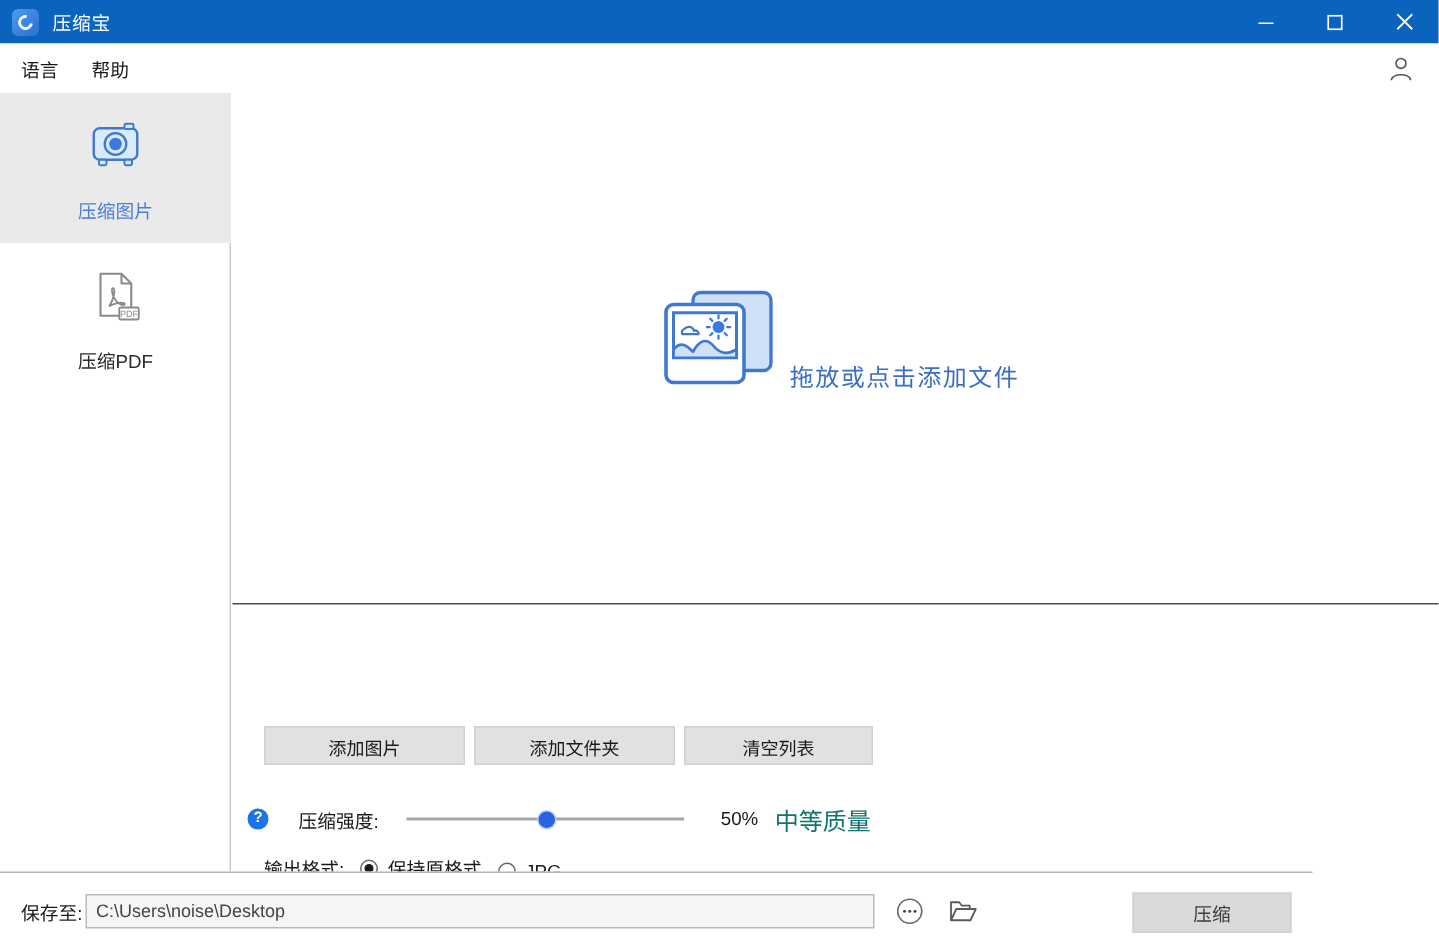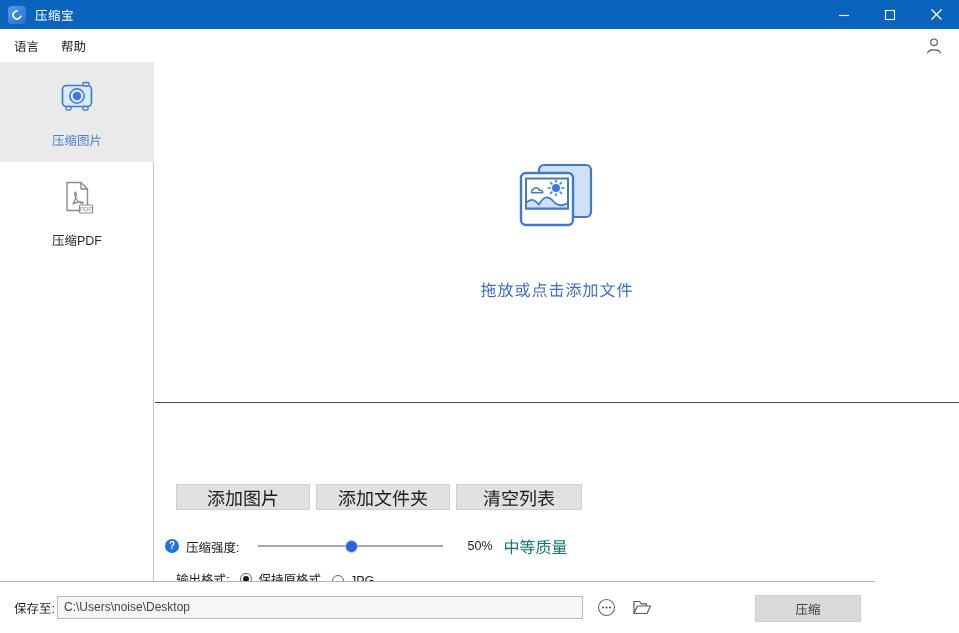--- a/index.html
+++ b/index.html
@@ -140,21 +140,21 @@
     width: 804px;
     height: 519px;
     background: #ffffff;
   }
   .dropzone {
     position: absolute;
     left: 0; top: 0;
     width: 804px;
     height: 341px;
     display: flex;
-    flex-direction: column;
+    flex-direction: row;
     align-items: center;
     justify-content: center;
     border-bottom: 1px solid #4a4a4a;
     box-sizing: border-box;
   }
   .dropzone-icon { margin-top: -6px; }
   .dropzone-text {
     margin-top: 35px;
     font-size: 16px;
     color: #3a6fc4;
@@ -173,21 +173,21 @@
     position: absolute;
     left: 21px;
     top: 81px;
     display: flex;
   }
   .gbtn {
     height: 26px;
     background: #e1e1e1;
     border: 1px solid #d0d0d0;
     font-family: inherit;
-    font-size: 18px;
+    font-size: 12px;
     color: #1a1a1a;
     display: flex;
     align-items: center;
     justify-content: center;
     box-sizing: border-box;
     white-space: nowrap;
   }
   .gbtn.w1 { width: 134px; }
   .gbtn.w2 { width: 134px; margin-left: 6px; }
   .gbtn.w3 { width: 126px; margin-left: 6px; }
@@ -208,21 +208,21 @@
     color: #ffffff;
     font-size: 10px;
     font-weight: bold;
     display: flex;
     align-items: center;
     justify-content: center;
     line-height: 1;
     flex: none;
   }
   .slider-label {
-    margin-left: 7px;
+    margin-left: 20px;
     font-size: 12.5px;
     color: #1a1a1a;
     white-space: nowrap;
   }
   .slider-track {
     position: relative;
     width: 185px;
     height: 14px;
     margin-left: 19px;
     display: flex;

